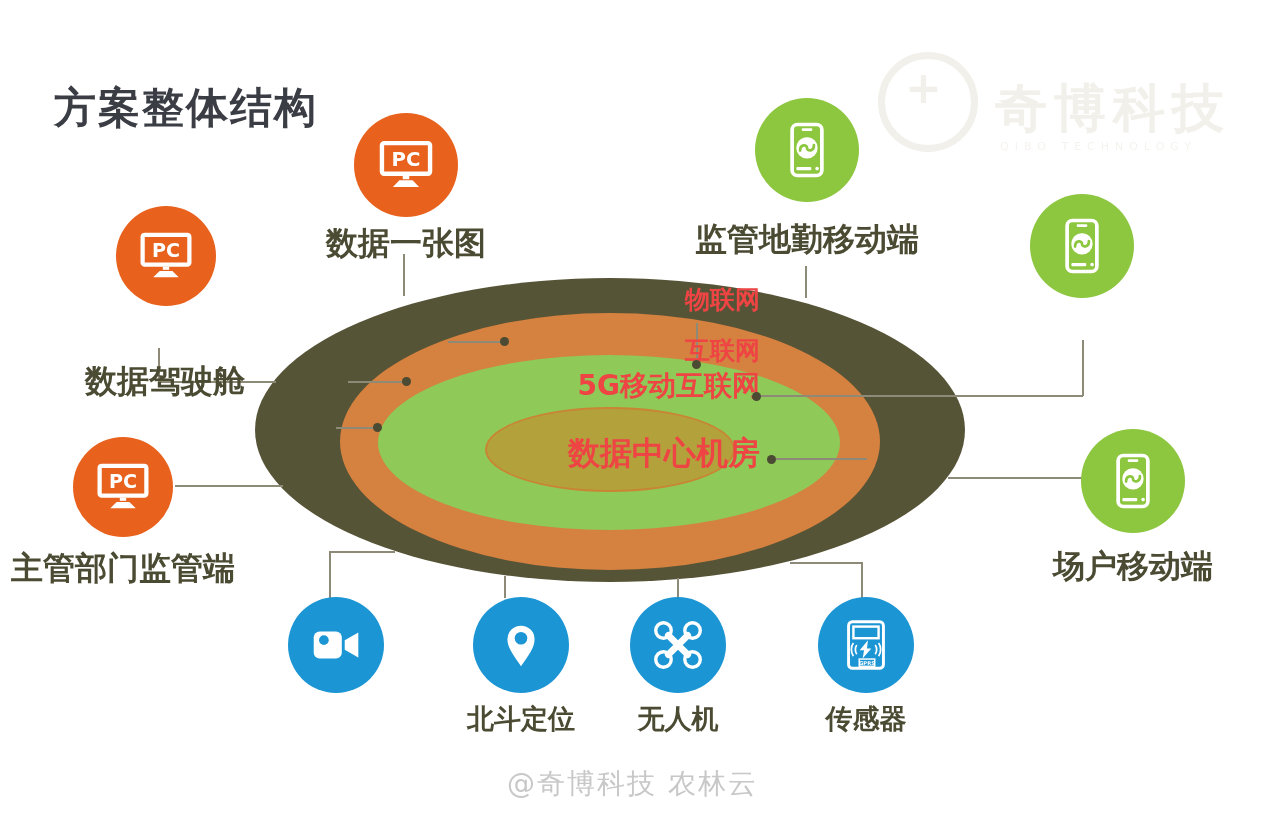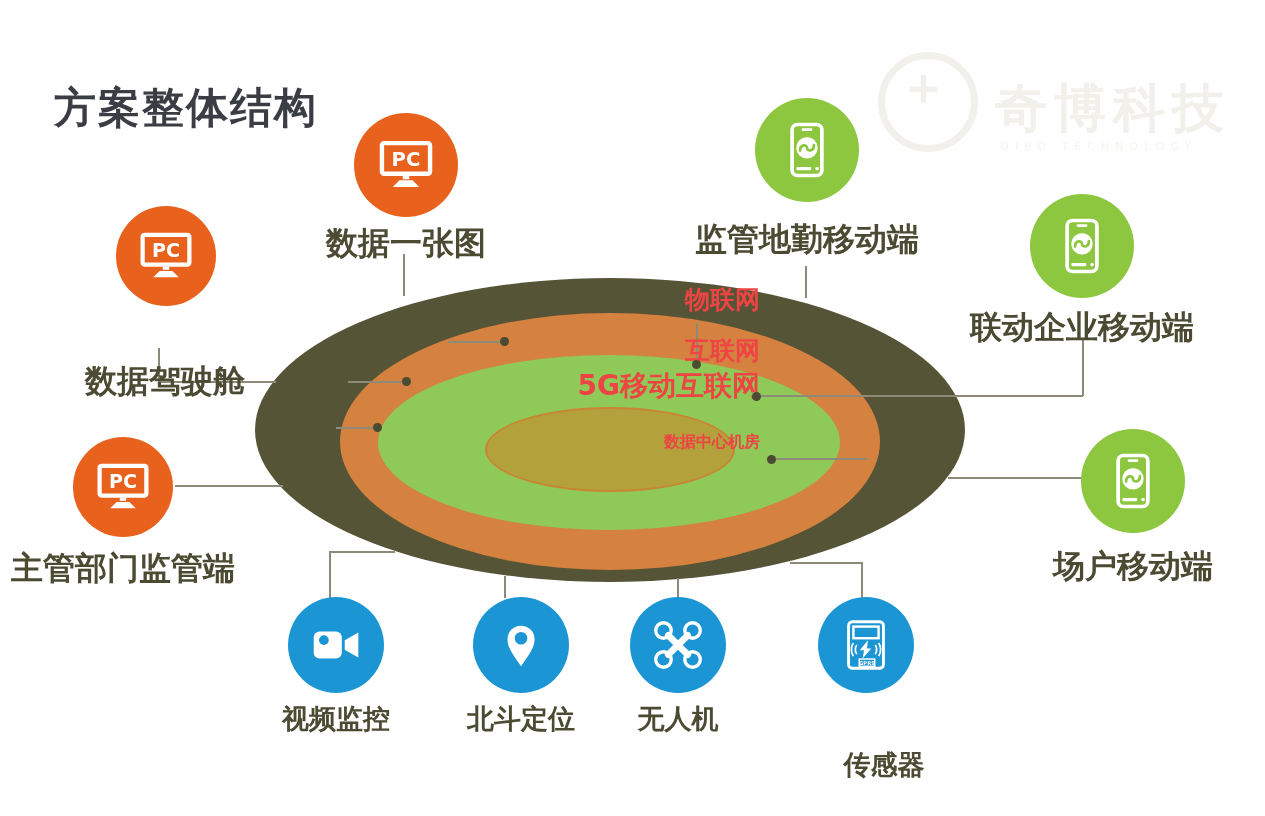--- a/index.html
+++ b/index.html
@@ -15,21 +15,21 @@
   .ring-outer { left:255px; top:278px; width:710px; height:304px; z-index:1; }
   .ring-orange { left:340px; top:313px; width:540px; height:257px; z-index:2; }
   .ring-green { left:378px; top:355px; width:462px; height:175px; z-index:3; }
   .ring-inner { left:485px; top:407px; width:250px; height:85px; z-index:4;
                 border:2px solid #c98434; }
   .ring-label { position:absolute; z-index:6; width:300px; left:460px; text-align:right;
                 color:#ef4444; font-weight:bold; }
   .rl-0 { top:283px; font-size:25px; }
   .rl-1 { top:334px; font-size:25px; }
   .rl-2 { top:367px; font-size:28px; }
-  .rl-3 { top:432px; font-size:16px; }
+  .rl-3 { top:432px; font-size:32px; }
 
   
   .ln { position:absolute; background:#8d8a77; z-index:5; }
   .ln.h { height:2px; } .ln.v { width:2px; }
   .dot { position:absolute; width:9px; height:9px; border-radius:50%;
          background:#4b4a33; z-index:6; }
 
   
   .circle-node { position:absolute; border-radius:50%; display:flex; align-items:center;
                  justify-content:center; z-index:7; }
@@ -146,42 +146,40 @@
   <div class="circle-node" style="left: 1030px; top: 194px; width: 104px; height: 104px; background: rgb(141, 198, 63);">
     <svg width="68" height="68" viewBox="0 0 64 64">
       <rect x="18" y="8" width="28" height="48" rx="5" fill="none" stroke="#fff" stroke-width="3.5"></rect>
       <rect x="27" y="11.5" width="10" height="2.5" rx="1" fill="#fff"></rect>
       <rect x="22" y="48" width="14" height="3" rx="1" fill="#fff"></rect>
       <circle cx="41.5" cy="49.5" r="1.7" fill="#fff"></circle>
       <circle cx="32" cy="30" r="10" fill="#fff"></circle>
       <path d="M25.5 32.5 C25.5 26.5 32 26.5 32 30 C32 33.5 38.5 33.5 38.5 27.5" stroke="#8dc63f" stroke-width="2.6" fill="none" stroke-linecap="round"></path>
     </svg>
   </div>
-  <div class="node-label" style="left:952px;top:306px;">联动企业移动端</div>
 
   <div class="circle-node" style="left: 1081px; top: 429px; width: 104px; height: 104px; background: rgb(141, 198, 63);">
     <svg width="68" height="68" viewBox="0 0 64 64">
       <rect x="18" y="8" width="28" height="48" rx="5" fill="none" stroke="#fff" stroke-width="3.5"></rect>
       <rect x="27" y="11.5" width="10" height="2.5" rx="1" fill="#fff"></rect>
       <rect x="22" y="48" width="14" height="3" rx="1" fill="#fff"></rect>
       <circle cx="41.5" cy="49.5" r="1.7" fill="#fff"></circle>
       <circle cx="32" cy="30" r="10" fill="#fff"></circle>
       <path d="M25.5 32.5 C25.5 26.5 32 26.5 32 30 C32 33.5 38.5 33.5 38.5 27.5" stroke="#8dc63f" stroke-width="2.6" fill="none" stroke-linecap="round"></path>
     </svg>
   </div>
   <div class="node-label" style="left:1003px;top:545px;">场户移动端</div>
 
   <div class="circle-node" style="left: 288px; top: 597px; width: 96px; height: 96px; background: rgb(27, 149, 212);">
     <svg width="62" height="62" viewBox="0 0 64 64">
       <rect x="9" y="18" width="29" height="28" rx="6" fill="#fff"></rect>
       <circle cx="19.5" cy="27" r="5" fill="#1b95d4"></circle>
       <path d="M41 27 L55 19 L55 45 L41 37 Z" fill="#fff"></path>
     </svg>
   </div>
-  <div class="node-label small" style="left:206px;top:701px;">视频监控</div>
 
   <div class="circle-node" style="left: 473px; top: 597px; width: 96px; height: 96px; background: rgb(27, 149, 212);">
     <svg width="62" height="62" viewBox="0 0 64 64">
       <path d="M32 54 C24 42 18 35 18 26 A14 14 0 1 1 46 26 C46 35 40 42 32 54 Z" fill="#fff"></path>
       <circle cx="32" cy="25" r="6.5" fill="#1b95d4"></circle>
     </svg>
   </div>
   <div class="node-label small" style="left:391px;top:701px;">北斗定位</div>
 
   <div class="circle-node" style="left: 630px; top: 597px; width: 96px; height: 96px; background: rgb(27, 149, 212);">
@@ -201,16 +199,17 @@
       <rect x="19" y="13" width="26" height="12" fill="none" stroke="#fff" stroke-width="2.5"></rect>
       <path d="M34 27 L25.5 37.5 L30 37.5 L28.5 46 L37.5 35.5 L33 35.5 Z" fill="#fff"></path>
       <path d="M22.5 32 C20.5 34.5 20.5 39 22.5 41.5" stroke="#fff" stroke-width="1.8" fill="none"></path>
       <path d="M19 30 C16.2 33.5 16.2 40 19 43.5" stroke="#fff" stroke-width="1.8" fill="none"></path>
       <path d="M41.5 32 C43.5 34.5 43.5 39 41.5 41.5" stroke="#fff" stroke-width="1.8" fill="none"></path>
       <path d="M45 30 C47.8 33.5 47.8 40 45 43.5" stroke="#fff" stroke-width="1.8" fill="none"></path>
       <rect x="25" y="46.5" width="16" height="7.5" fill="none" stroke="#fff" stroke-width="1.5"></rect>
       <text x="33" y="52.5" font-size="5.5" font-weight="bold" fill="#fff" text-anchor="middle">GPRS</text>
     </svg>
   </div>
-  <div class="node-label small" style="left:754px;top:701px;margin-top:46px;">传感器</div>
-
+  <div class="node-label small" style="left:736px;top:701px;">传感器</div>
+
+  <div class="footer-wm">@奇博科技  农林云</div>
 
 </div>
 
 </body></html>

